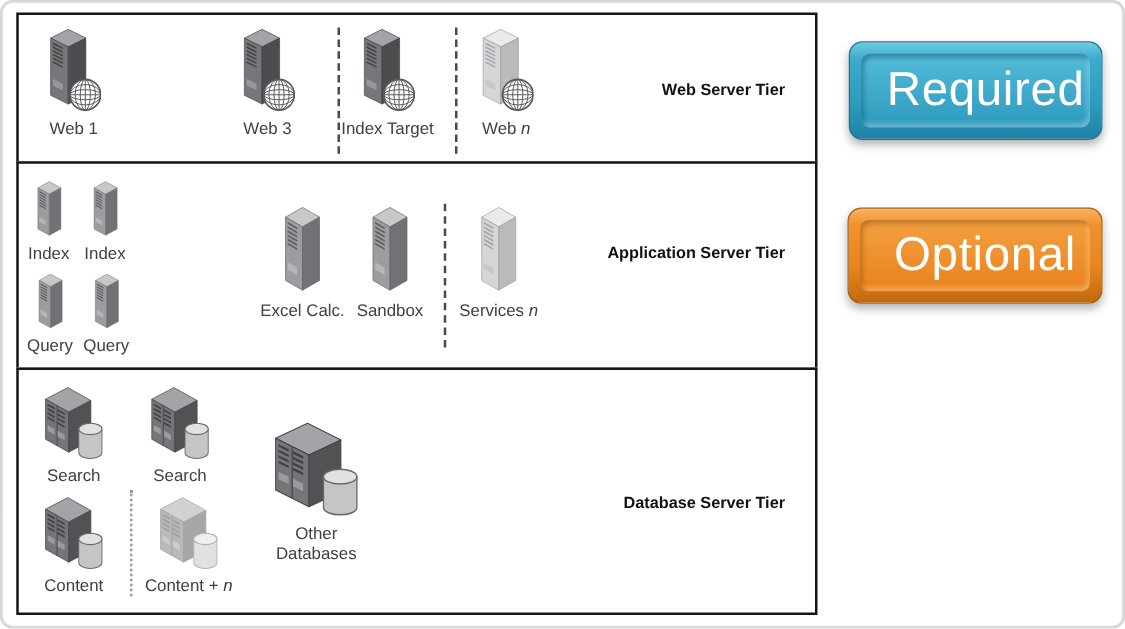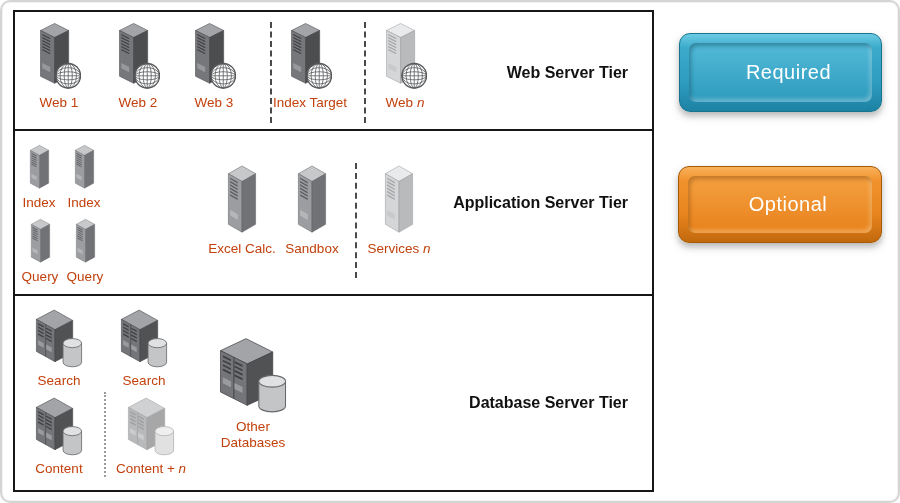--- a/index.html
+++ b/index.html
@@ -5,45 +5,45 @@
   html,body { margin:0; padding:0; background:#ffffff; }
   .stage { position:relative; width:900px; height:503px; font-family:"Liberation Sans", sans-serif; background:#fff; overflow:hidden; }
   .frame { position:absolute; inset:0; border:2px solid #d5d5d5; border-radius:10px; box-sizing:border-box; box-shadow: inset 0 0 0 1px #f2f2f2; }
 
   
   .tier { position:absolute; left:13px; width:641px; border:2px solid #161616; box-sizing:border-box; background:#fff; }
   .tier1 { top:10px;  height:121px; }
   .tier2 { top:129px; height:167px; }
   .tier3 { top:294px; height:198px; }
 
-  .tier-title { position:absolute; right:24px; font-weight:700; font-size:16px; color:#111; white-space:nowrap; }
+  .tier-title { position:absolute; right:24px; font-weight:700; font-size:13px; color:#111; white-space:nowrap; }
   .tt1 { top:52px; } .tt2 { top:63px;text-align:right; } .tt3 { top:98px; }
 
   .node { position:absolute; margin:0; display:flex; flex-direction:column; align-items:center; }
-  .cap { font-size:13.5px; color:#c2410c; margin-top:3px; white-space:nowrap; text-align:center; line-height:1.15; }
+  .cap { font-size:13.5px; color:#404040; margin-top:3px; white-space:nowrap; text-align:center; line-height:1.15; }
   .cap.wrap { white-space:normal; width:74px; }
   .cap i { font-style:italic; }
 
   .sep-dash { position:absolute; width:0; border-left:2px dashed #4a4a4a; }
   .sep-dot  { position:absolute; width:0; border-left:2px dotted #9a9a9a; }
 
   
   .icon { display:block; }
   .dark  { --top:#a2a4a7; --front:#76777a; --side:#4c4d4f; --vent:#3e3f41; --grille:#96989b; --edge:#404146; }
   .mid   { --top:#c7c8ca; --front:#9b9da0; --side:#707275; --vent:#5a5b5e; --grille:#b5b6b8; --edge:#636467; }
   .light { --top:#e9eaeb; --front:#d5d6d8; --side:#b9babc; --vent:#a2a3a6; --grille:#c8c9cb; --edge:#9b9c9f; }
   .dbdark{ --top:#a2a4a7; --front:#747578; --side:#515254; --vent:#3e3f41; --grille:#9a9b9e; --edge:#404146;
            --cylbody:#c4c5c7; --cyltop:#e0e1e3; --cyledge:#67686b; }
   .ghost { opacity:.5; }
 
   
   .push { position:absolute; border-radius:11px; padding:9px; box-sizing:border-box;
           box-shadow: 0 4px 7px rgba(110,110,110,.5); }
   .push .face { height:100%; border-radius:7px; display:flex; align-items:center; justify-content:center;
-                color:#fff; font-size:20px; letter-spacing:.5px;padding-left:16px; }
+                color:#fff; font-size:38px; letter-spacing:.5px;padding-left:16px; }
   .push-required { left:679px; top:33px; width:203px; height:79px;
           border:1px solid #18748e;
           background:linear-gradient(180deg,#6ccbe3 0%, #3baacb 18%, #2e9cbf 62%, #1d82a4 100%); }
   .push-required .face { background:linear-gradient(180deg,#54bbd9,#2d9abd);
           box-shadow: inset 2px 3px 4px rgba(10,70,92,.45), inset -2px -3px 4px rgba(255,255,255,.3); }
   .push-optional { left:678px; top:166px; width:204px; height:77px;
           border:1px solid #a55a08;
           background:linear-gradient(180deg,#f9b25c 0%, #f0922c 18%, #e8851e 62%, #c2690d 100%); }
   .push-optional .face { background:linear-gradient(180deg,#f4a041,#e8821b);
           box-shadow: inset 2px 3px 4px rgba(120,60,0,.4), inset -2px -3px 4px rgba(255,240,200,.35); }
@@ -103,26 +103,20 @@
 <div class="stage">
   <div class="frame"></div>
 
   <section class="tier tier1">
     <figure class="node" style="left:6px;top:8px;width:76px">
       <svg class="icon dark" viewBox="0 0 50 78" width="44" height="72">
           <use href="#sym-tower-globe"></use>
         </svg>
       <figcaption class="cap"><span>Web 1</span></figcaption>
     </figure>
-    <figure class="node" style="left:85px;top:8px;width:76px">
-      <svg class="icon dark" viewBox="0 0 50 78" width="44" height="72">
-          <use href="#sym-tower-globe"></use>
-        </svg>
-      <figcaption class="cap"><span>Web 2</span></figcaption>
-    </figure>
     <figure class="node" style="left:161px;top:8px;width:76px">
       <svg class="icon dark" viewBox="0 0 50 78" width="44" height="72">
           <use href="#sym-tower-globe"></use>
         </svg>
       <figcaption class="cap"><span>Web 3</span></figcaption>
     </figure>
     <div class="sep-dash" style="left:255px;top:10px;height:101px"></div>
     <figure class="node" style="left:257px;top:8px;width:76px">
       <svg class="icon dark" viewBox="0 0 50 78" width="44" height="72">
           <use href="#sym-tower-globe"></use>

